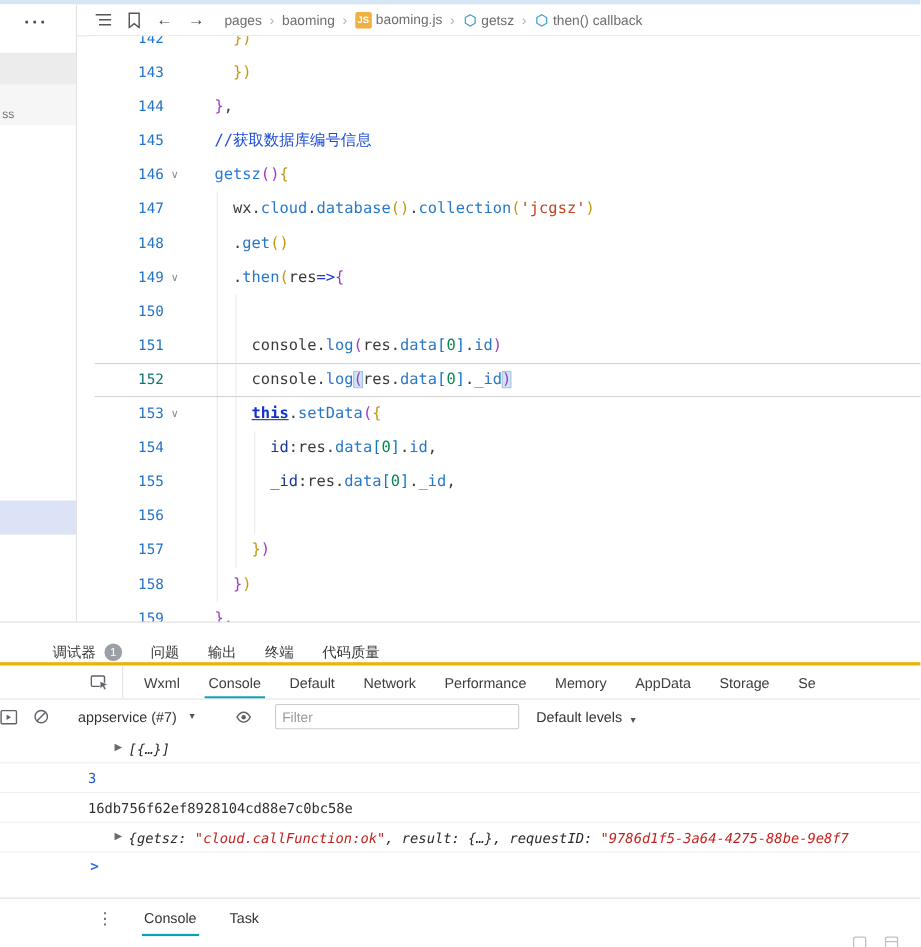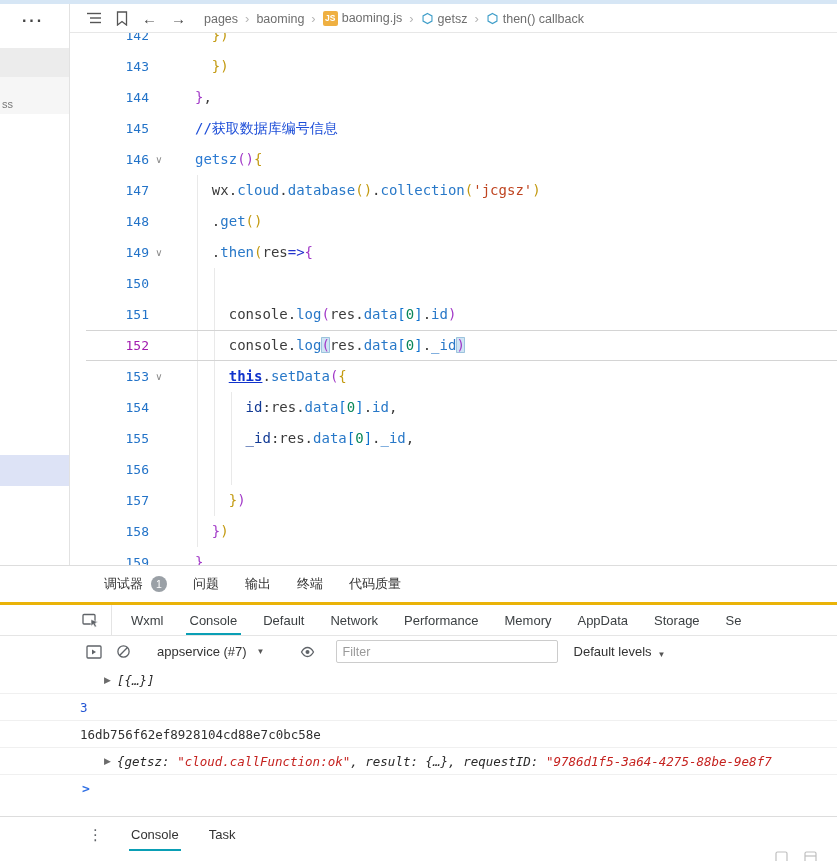--- a/index.html
+++ b/index.html
@@ -29,43 +29,43 @@
             display:flex;align-items:center;justify-content:center;border-radius:2px;}
 
   
   .editor{position:absolute;left:86px;top:33px;width:767px;height:532px;overflow:hidden;background:#fff;}
   .guide{position:absolute;width:1px;background:#e9e9e9;z-index:0;}
   #code-lines{position:relative;z-index:1;margin-top:-13px;}
   .code-row{display:flex;height:31px;line-height:31px;box-sizing:border-box;white-space:pre;
             font-family:"DejaVu Sans Mono","Liberation Mono",monospace;font-size:14px;}
   .code-row.active{border-top:1px solid #d4d4d4;border-bottom:1px solid #d4d4d4;line-height:29px;}
   .ln{width:63px;flex:none;text-align:right;color:#2373c8;font-size:13px;cursor:pointer;}
-  .code-row.active .ln{color:#a21caf;}
+  .code-row.active .ln{color:#0f766e;}
   .fold{width:20px;flex:none;text-align:center;color:#8a8a8a;font-size:10px;
         font-family:"Liberation Sans",sans-serif;cursor:pointer;}
   .codeline{flex:none;padding-left:26px;}
   .tk-p{color:#3b3b3b;} .tk-pr{color:#2878c8;} .tk-fn{color:#2b7ad2;}
   .tk-k{color:#1033cc;font-weight:bold;text-decoration:underline;} .tk-op{color:#2233cc;}
   .tk-s{color:#bf4420;} .tk-c{color:#1d4ed8;} .tk-n{color:#098658;}
   .tk-b1{color:#c39a11;} .tk-b2{color:#a23ac8;} .tk-b3{color:#1073cf;}
   .tk-key{color:#123a94;}
   .tk-m{background:#cfe4f4;box-shadow:inset 0 0 0 1px #9cc3dd;border-radius:1px;}
 
   
   .panel{position:absolute;left:0;top:565px;width:837px;background:#fff;border-top:1px solid #ddd;box-sizing:border-box;}
-  .panel-tabs{height:36px;display:flex;align-items:center;gap:26px;padding-left:104px;font-size:13px;color:#333;}
+  .panel-tabs{height:36px;display:flex;align-items:flex-end;gap:26px;padding-left:48px;font-size:13px;color:#333;}
   .ptab{display:flex;align-items:center;gap:8px;cursor:pointer;}
   .badge{width:16px;height:16px;border-radius:50%;background:#9aa0a6;color:#fff;font-size:10.5px;
          display:flex;align-items:center;justify-content:center;}
   .devtools-bar{height:33px;border-top:3px solid #eab308;display:flex;align-items:stretch;padding-left:82px;box-sizing:border-box;}
   .inspect-wrap{display:flex;align-items:center;padding-right:12px;margin-right:6px;border-right:1px solid #e4e4e4;cursor:pointer;}
   #devtools-tabs-list{display:flex;align-items:stretch;overflow:hidden;}
   .dtab{padding:0 13px;display:flex;align-items:center;font-size:13px;color:#3c4043;position:relative;cursor:pointer;white-space:nowrap;}
   .dtab.active::after{content:"";position:absolute;left:9px;right:9px;bottom:0;height:2.5px;background:#0a9fb5;}
-  .console-toolbar{height:32px;border-top:1px solid #e5e5e5;display:flex;align-items:center;padding-left:86px;box-sizing:border-box;font-size:13px;color:#333;}
+  .console-toolbar{height:32px;border-top:1px solid #e5e5e5;display:flex;align-items:center;box-sizing:border-box;font-size:13px;color:#333;}
   .ctb-ico{display:flex;align-items:center;cursor:pointer;}
   .ico-1{margin-right:14px;} .ico-2{margin-right:26px;}
   .context-label{cursor:pointer;}
   .caret{font-size:8px;color:#555;margin-left:10px;margin-right:34px;cursor:pointer;}
   .eye{margin-right:20px;}
   .filter-input{width:222px;height:23px;border:1px solid #ccc;border-radius:2px;font-size:12.5px;
                 padding:0 6px;box-sizing:border-box;color:#333;outline:none;font-family:"Liberation Sans",sans-serif;}
   .filter-input::placeholder{color:#9a9a9a;}
   .levels{margin-left:16px;cursor:pointer;display:flex;align-items:flex-end;}
   .levels .caret2{font-size:8px;color:#555;margin-left:6px;}

